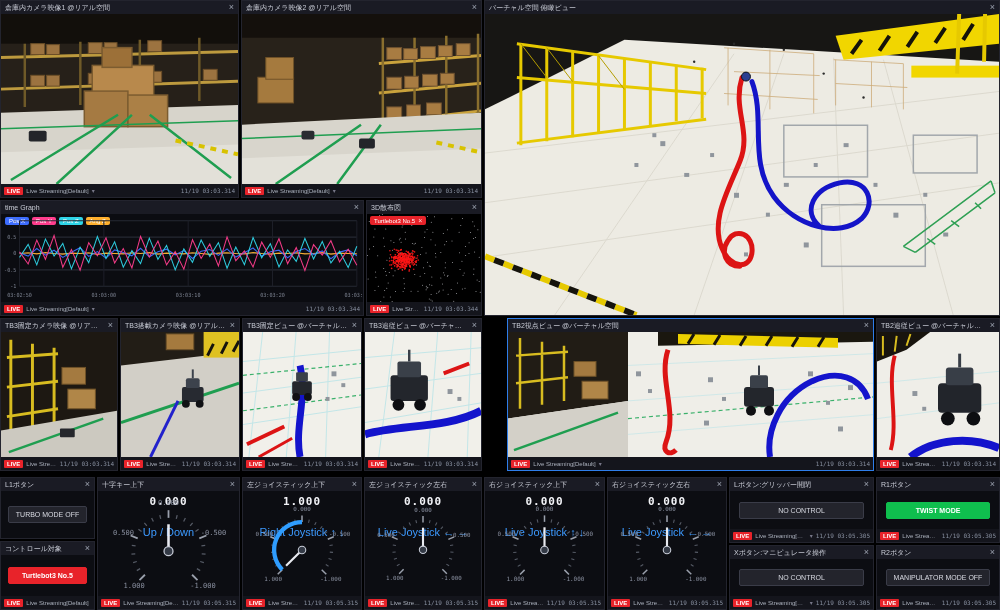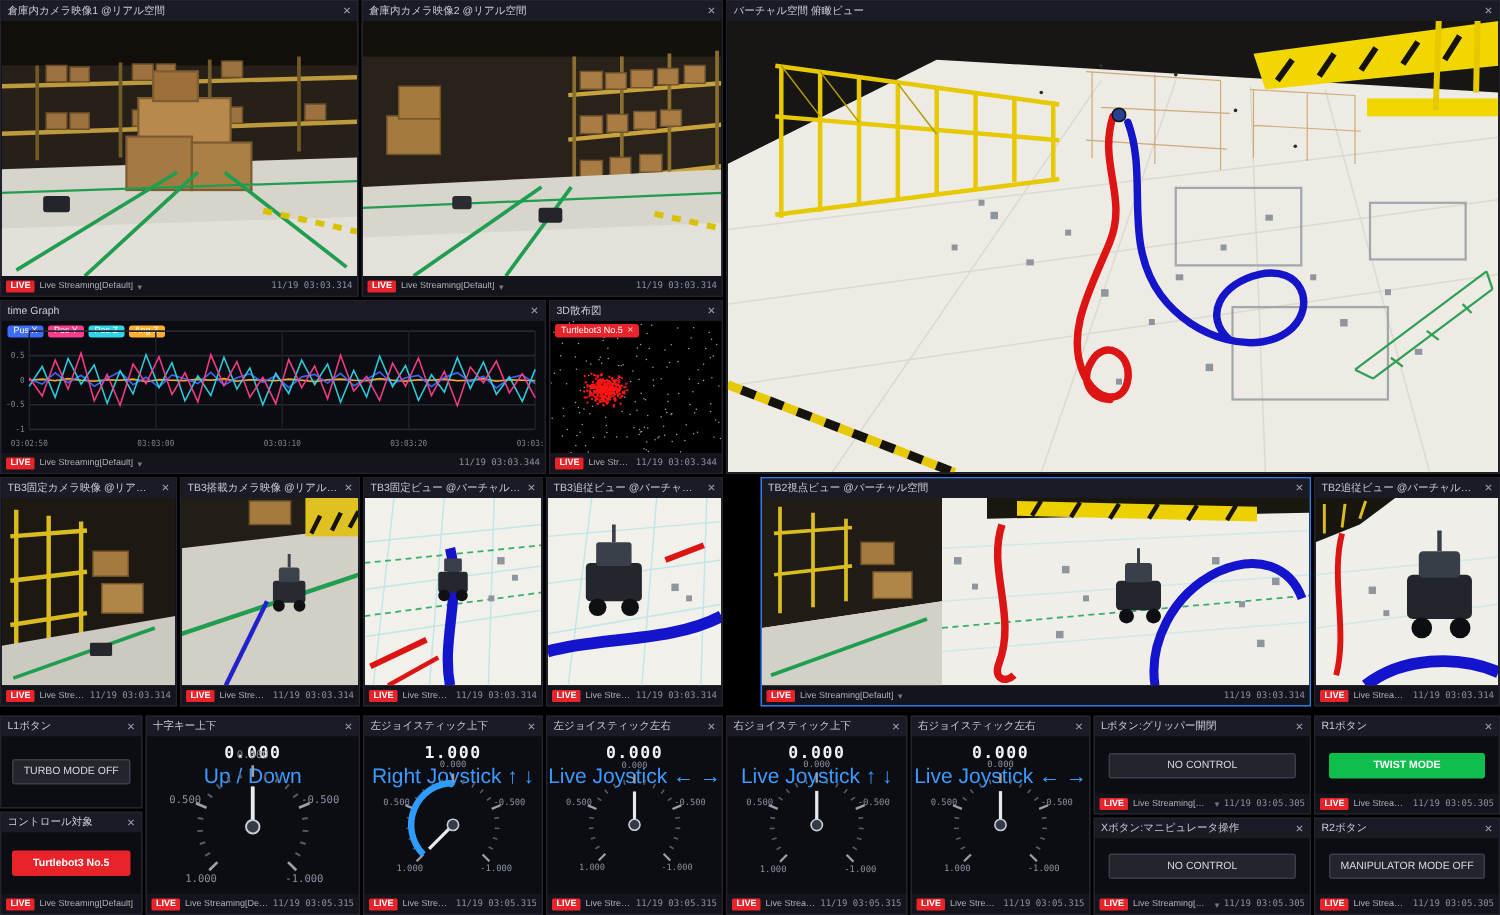--- a/index.html
+++ b/index.html
@@ -23,21 +23,21 @@
               text-overflow:ellipsis;min-width:0;flex:0 1 auto;}
   .caret{font-size:6px;color:#778;flex:0 0 auto;}
   .tstamp{margin-left:auto;font-size:6px;color:#8890a0;white-space:nowrap;flex:0 0 auto;
           font-family:"DejaVu Sans Mono",monospace;}
   
   .gaugebox{display:flex;flex-direction:column;align-items:center;justify-content:flex-start;
             padding-top:3px;background:#0c0d12;}
   .gauge{width:104px;height:68px;flex:0 0 auto;}
   .gvalue{font-family:"DejaVu Sans Mono",monospace;font-weight:bold;font-size:11px;
           color:#f2f3f7;letter-spacing:1px;margin-top:1px;}
-  .glabel{font-size:14px;color:#3d9aff;margin-top:1px;white-space:nowrap;}
+  .glabel{font-size:11px;color:#3d9aff;margin-top:18px;white-space:nowrap;}
   
   .btnbox{display:flex;align-items:center;justify-content:center;padding:4px;background:#0c0d12;}
   .ctl-btn{width:92%;height:17px;background:#23242c;border:1px solid #3a3c48;color:#d8dae2;
            font-size:7px;border-radius:2px;font-family:"Liberation Sans",sans-serif;
            cursor:pointer;white-space:nowrap;overflow:hidden;text-overflow:ellipsis;}
   .ctl-btn.red{background:#e8232a;border-color:#e8232a;color:#fff;font-weight:bold;}
   .ctl-btn.green{background:#0fbf4e;border-color:#0fbf4e;color:#fff;font-weight:bold;}
   
   .tg-content{display:flex;flex-direction:column;background:#0b0c11;}
   .tg-legend{height:12px;display:flex;align-items:center;gap:3px;padding:1px 4px 0 4px;flex:0 0 auto;}

